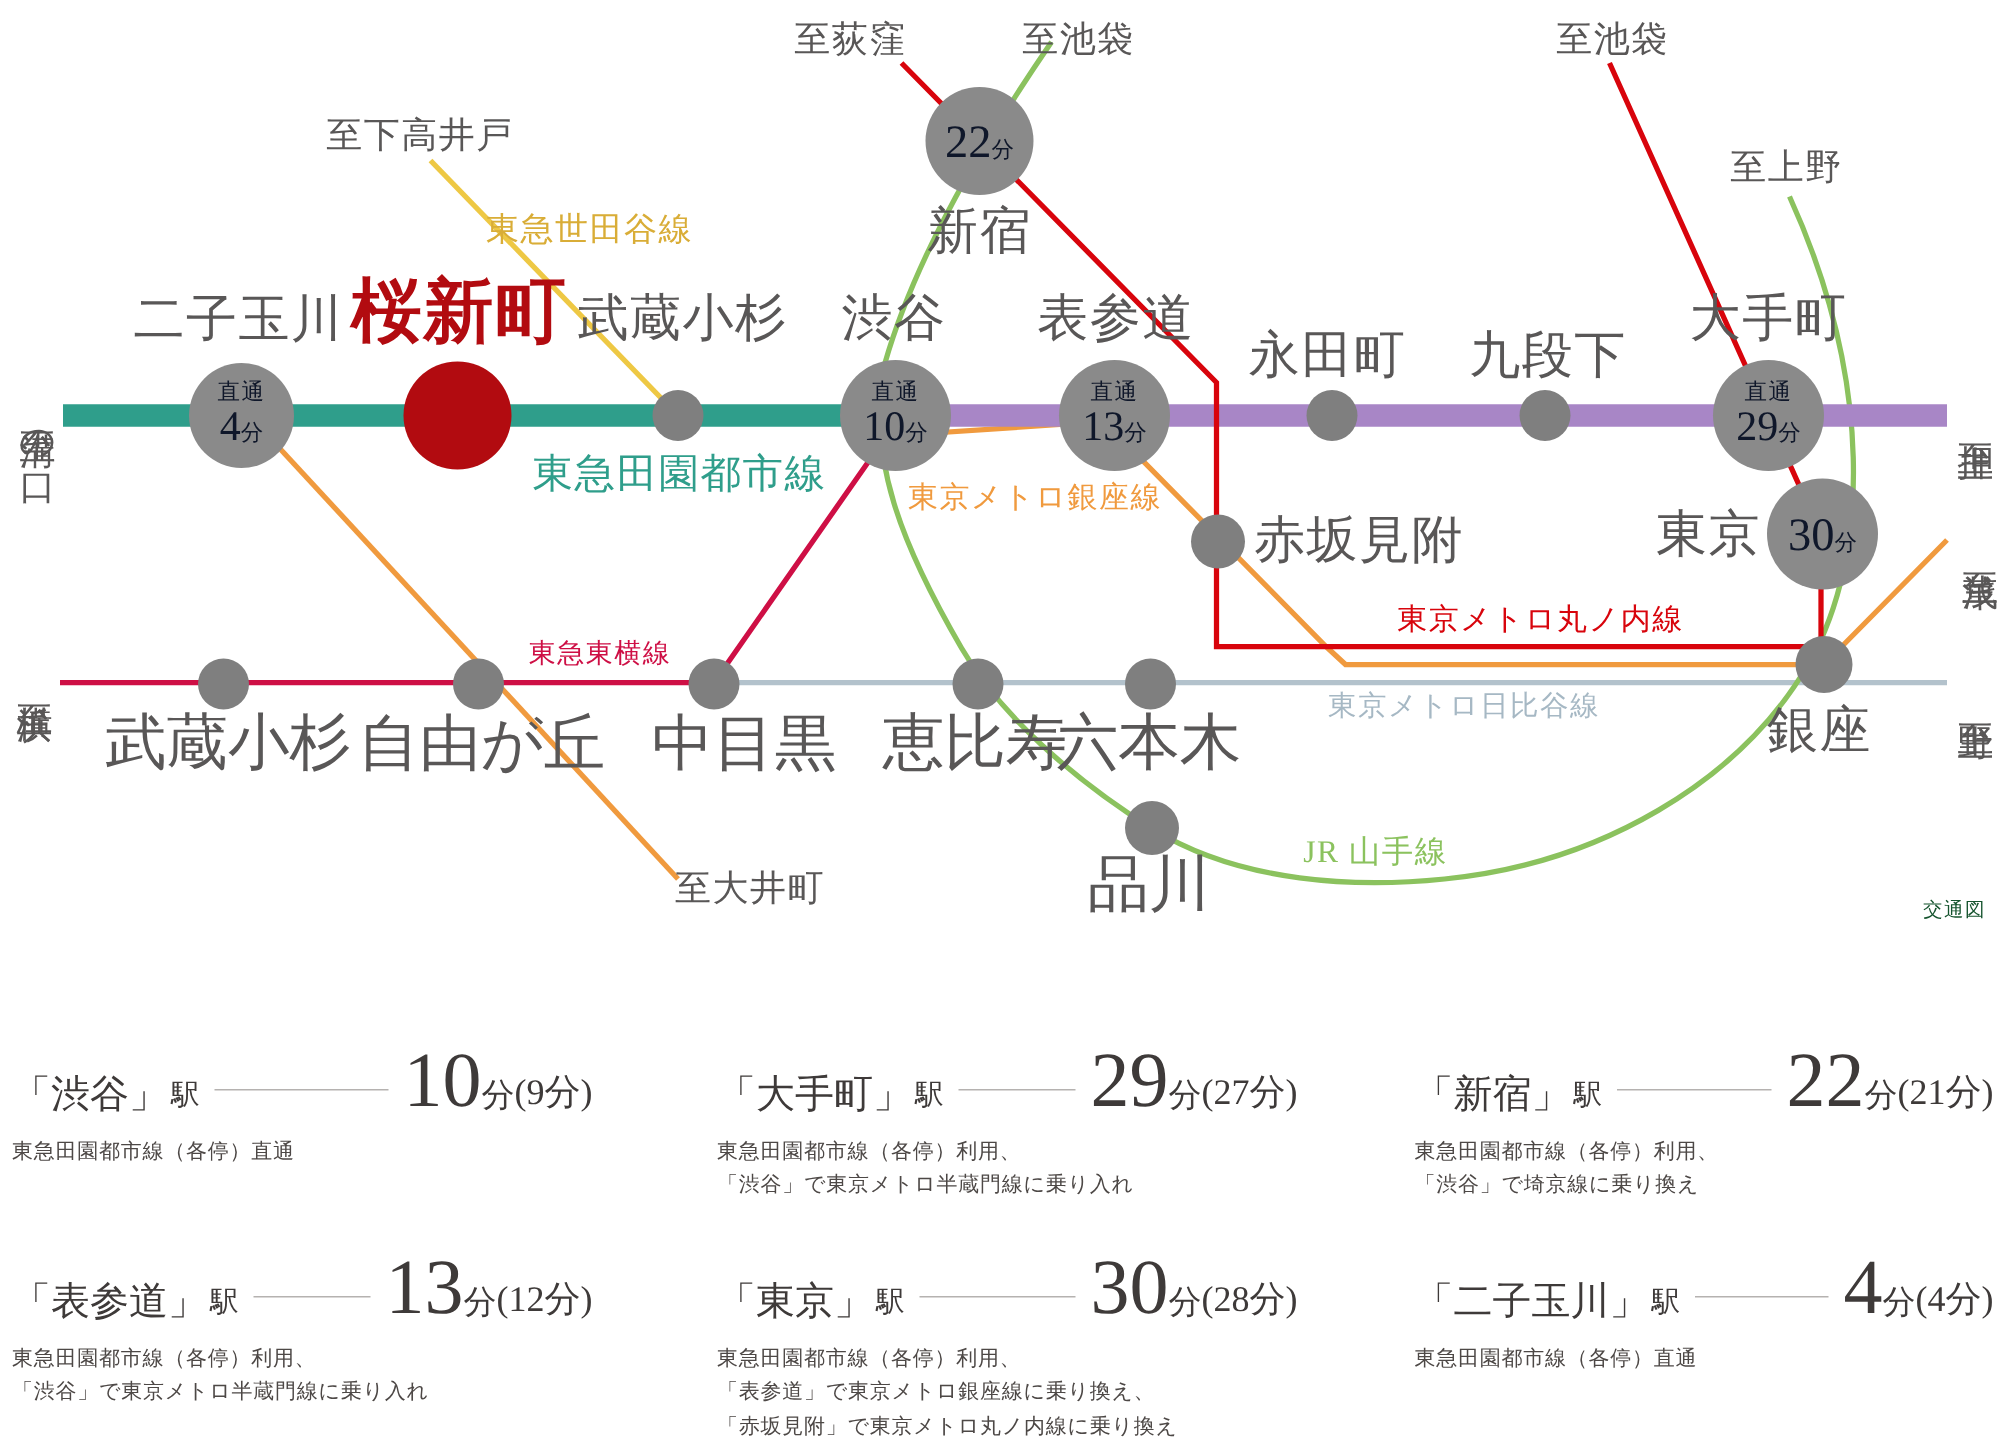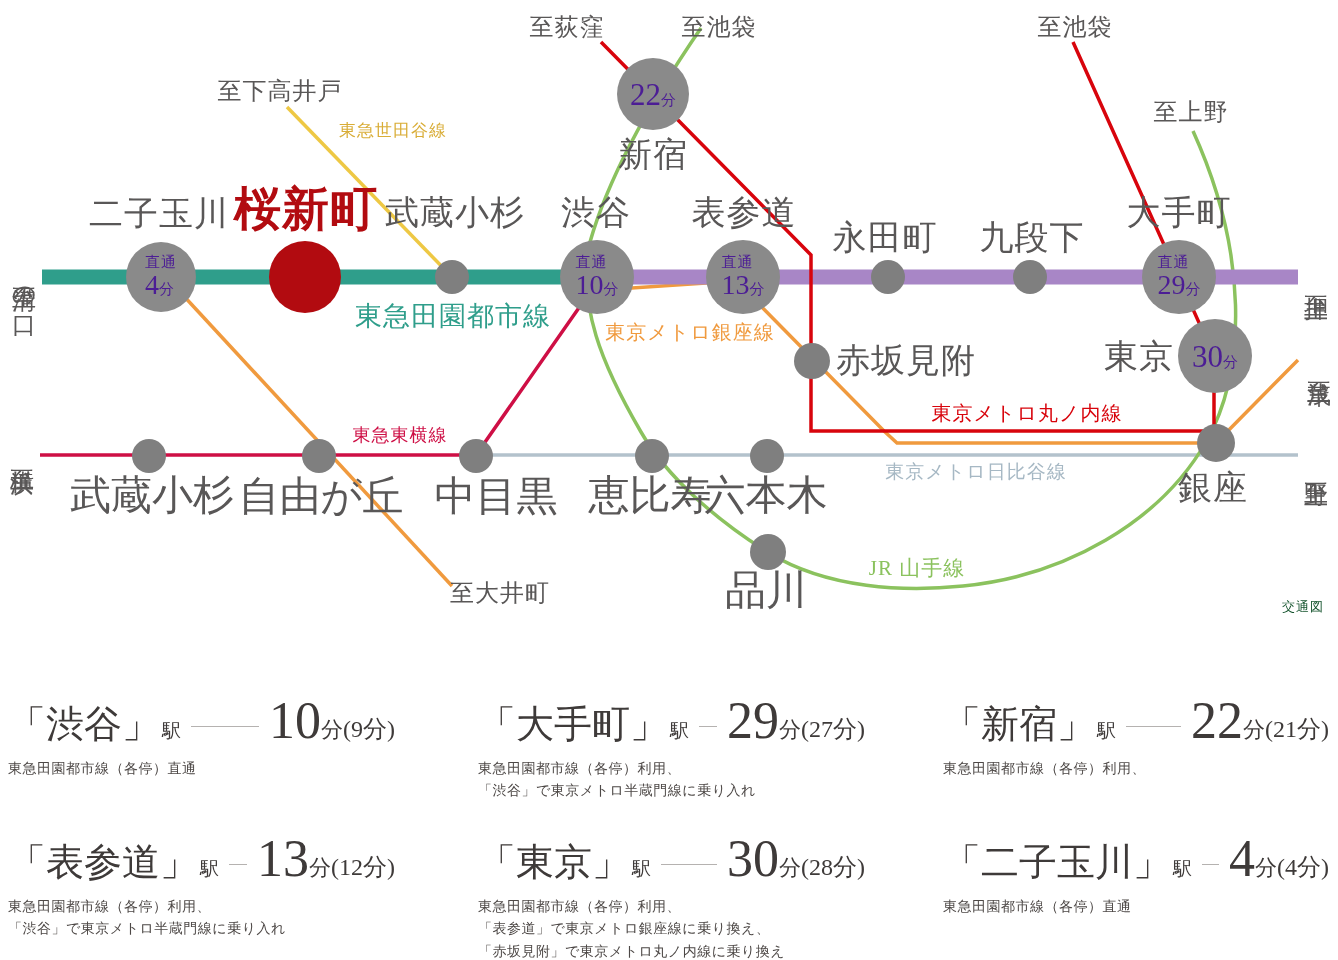--- a/index.html
+++ b/index.html
@@ -9,30 +9,30 @@
   .stage svg{position:absolute;left:0;top:0;}
   .lbl{position:absolute;transform:translate(-50%,-50%);white-space:nowrap;
        color:#595757;line-height:1;}
   .v{writing-mode:vertical-rl;letter-spacing:3px;}
   .st{font-size:34px;letter-spacing:1px;}
   .st-sm{font-size:41px;text-align:center;}
   .sakura{font-size:47px;font-weight:700;color:#b20b10;letter-spacing:1px;}
   .edge{font-size:24px;letter-spacing:1px;}
   .ll{font-size:20px;letter-spacing:1px;}
   .caption{font-size:13px;color:#14532d;letter-spacing:1px;}
-  .badge{position:absolute;transform:translate(-50%,-50%);color:#4c1d95;
-         text-align:left;line-height:1;}
+  .badge{position:absolute;transform:translate(-50%,-50%);color:#0f172a;
+         text-align:center;line-height:1;}
   .badge .bp{font-size:15px;letter-spacing:1px;margin-bottom:1px;}
   .badge .bn{font-size:28px;}
   .badge .bn-big{font-size:31px;}
   .badge .bu{font-size:15px;}
   
   .ac{position:absolute;color:#3e3a39;}
   .ac-head{display:flex;align-items:flex-end;}
-  .ac-name{font-size:38px;letter-spacing:0px;line-height:1;}
+  .ac-name{font-size:26px;letter-spacing:0px;line-height:1;}
   .ac-eki{font-size:19px;line-height:1;padding:0 0 3px 2px;}
   .ac-leader{flex:1;height:0;border-bottom:1px solid #b5b2b0;margin:0 10px 16px 10px;}
   .ac-num{font-size:52px;line-height:0.82;}
   .ac-unit{font-size:22px;line-height:1;padding-bottom:2px;}
   .ac-alt{font-size:24px;line-height:1;padding-bottom:2px;}
   .ac-notes{margin-top:15px;font-size:14px;line-height:1.62;color:#4d4846;
             letter-spacing:0.5px;}
 </style>
 </head>
 <body>
@@ -117,21 +117,21 @@
   <div class="lbl st" style="left:906px;top:361px">赤坂見附</div>
   <div class="lbl st" style="left:1139px;top:357px">東京</div>
   <div class="lbl st" style="left:1213px;top:488px">銀座</div>
   <div class="lbl st-sm" style="left:152px;top:495px">武蔵小杉</div>
   <div class="lbl st-sm" style="left:321px;top:496px">自由が丘</div>
   <div class="lbl st-sm" style="left:496px;top:496px">中目黒</div>
   <div class="lbl st-sm" style="left:650px;top:495px">恵比寿</div>
   <div class="lbl st-sm" style="left:766px;top:495px">六本木</div>
   <div class="lbl st-sm" style="left:766px;top:590px">品川</div>
 
-  <div class="lbl ll" style="left:393px;top:130px;font-size:17px;color:#d9ad37">東急世田谷線</div>
+  <div class="lbl ll" style="left:393px;top:153px;font-size:22px;color:#d9ad37">東急世田谷線</div>
   <div class="lbl ll" style="left:453px;top:316px;font-size:27px;color:#2f9e8b">東急田園都市線</div>
   <div class="lbl ll" style="left:690px;top:332px;font-size:20px;color:#f09a3e">東京メトロ銀座線</div>
   <div class="lbl ll" style="left:1027px;top:413px;font-size:20px;color:#d8040c">東京メトロ丸ノ内線</div>
   <div class="lbl ll" style="left:976px;top:471px;font-size:19px;color:#a6b8c4">東京メトロ日比谷線</div>
   <div class="lbl ll" style="left:400px;top:435px;font-size:18px;color:#ce0f45">東急東横線</div>
   <div class="lbl ll" style="left:917px;top:568px;font-size:21px;color:#8bc25e">JR 山手線</div>
 
   <div class="lbl edge" style="left:280px;top:91px">至下高井戸</div>
   <div class="lbl edge" style="left:567px;top:27px">至荻窪</div>
   <div class="lbl edge" style="left:719px;top:27px">至池袋</div>
@@ -179,20 +179,21 @@
   <div class="ac-head">
     <span class="ac-name">「新宿」</span>
     <span class="ac-eki">駅</span>
     <span class="ac-leader"></span>
     <span class="ac-num">22</span>
     <span class="ac-unit">分</span>
     <span class="ac-alt">(21分)</span>
   </div>
   <div class="ac-notes">
     <div>東急田園都市線（各停）利用、</div>
+    <div>「渋谷」で埼京線に乗り換え</div>
   </div>
 </div>
 
 <div class="ac" style="left:8px;top:838px;width:387px">
   <div class="ac-head">
     <span class="ac-name">「表参道」</span>
     <span class="ac-eki">駅</span>
     <span class="ac-leader"></span>
     <span class="ac-num">13</span>
     <span class="ac-unit">分</span>

